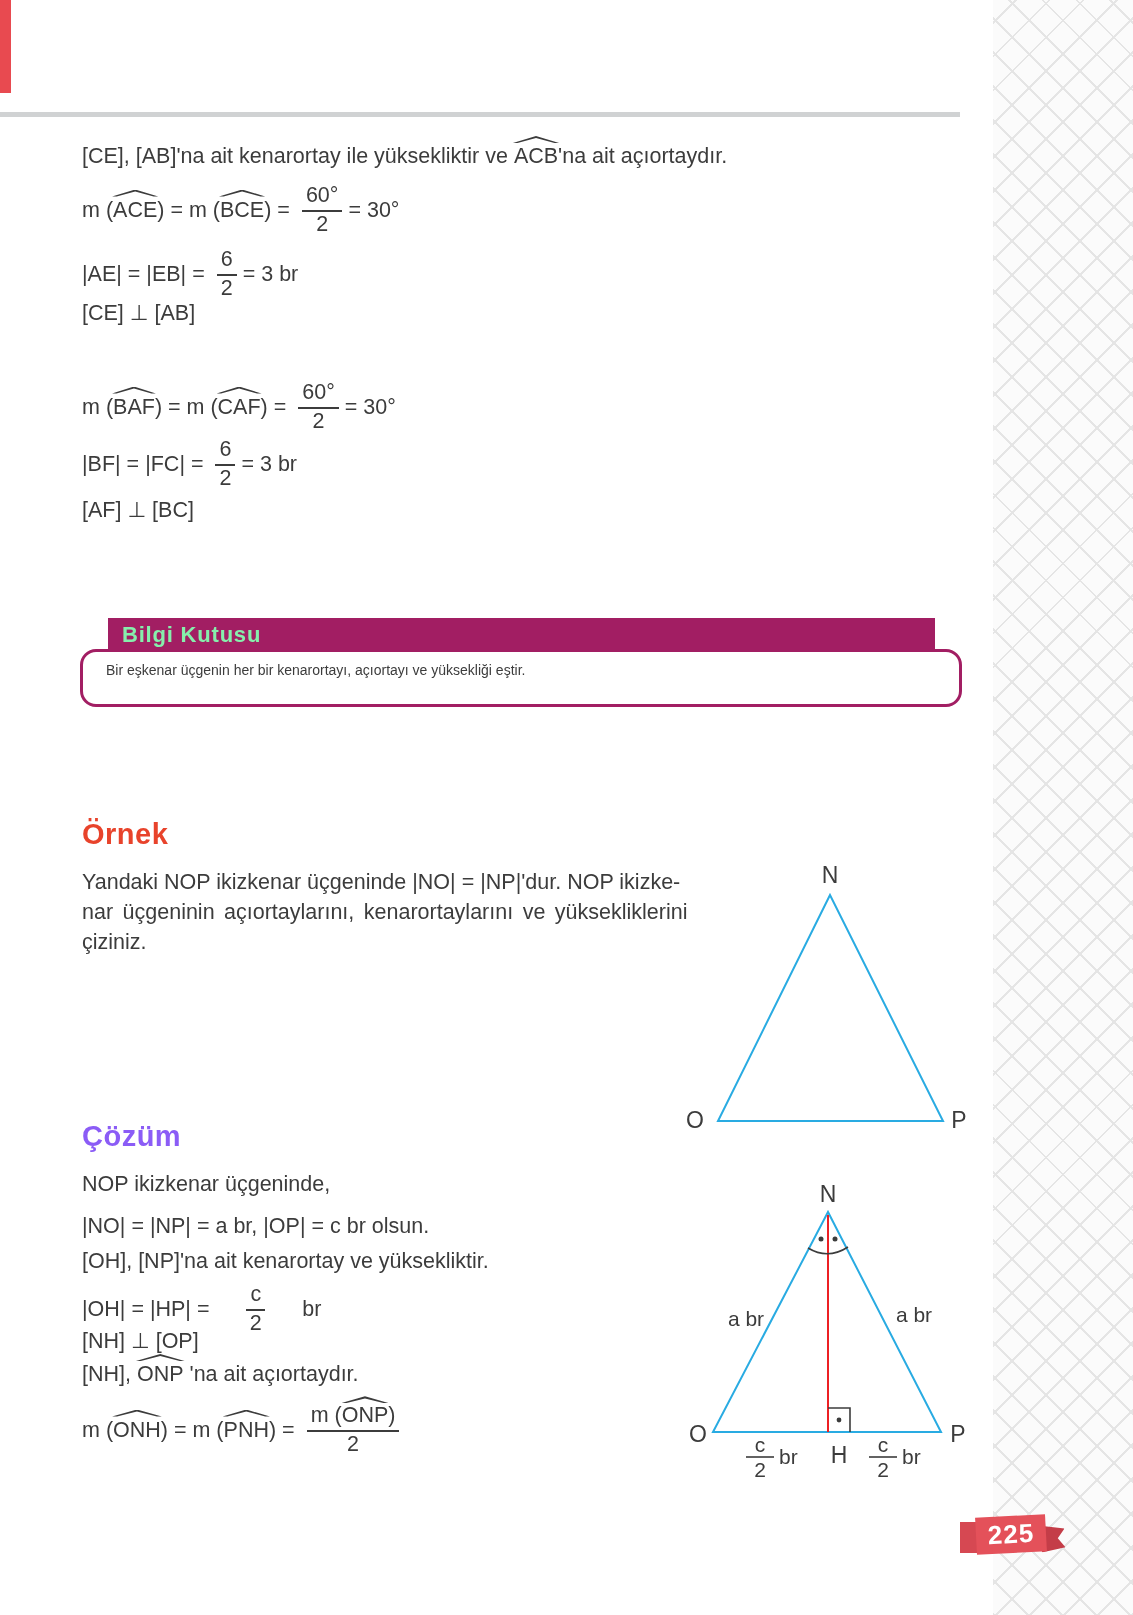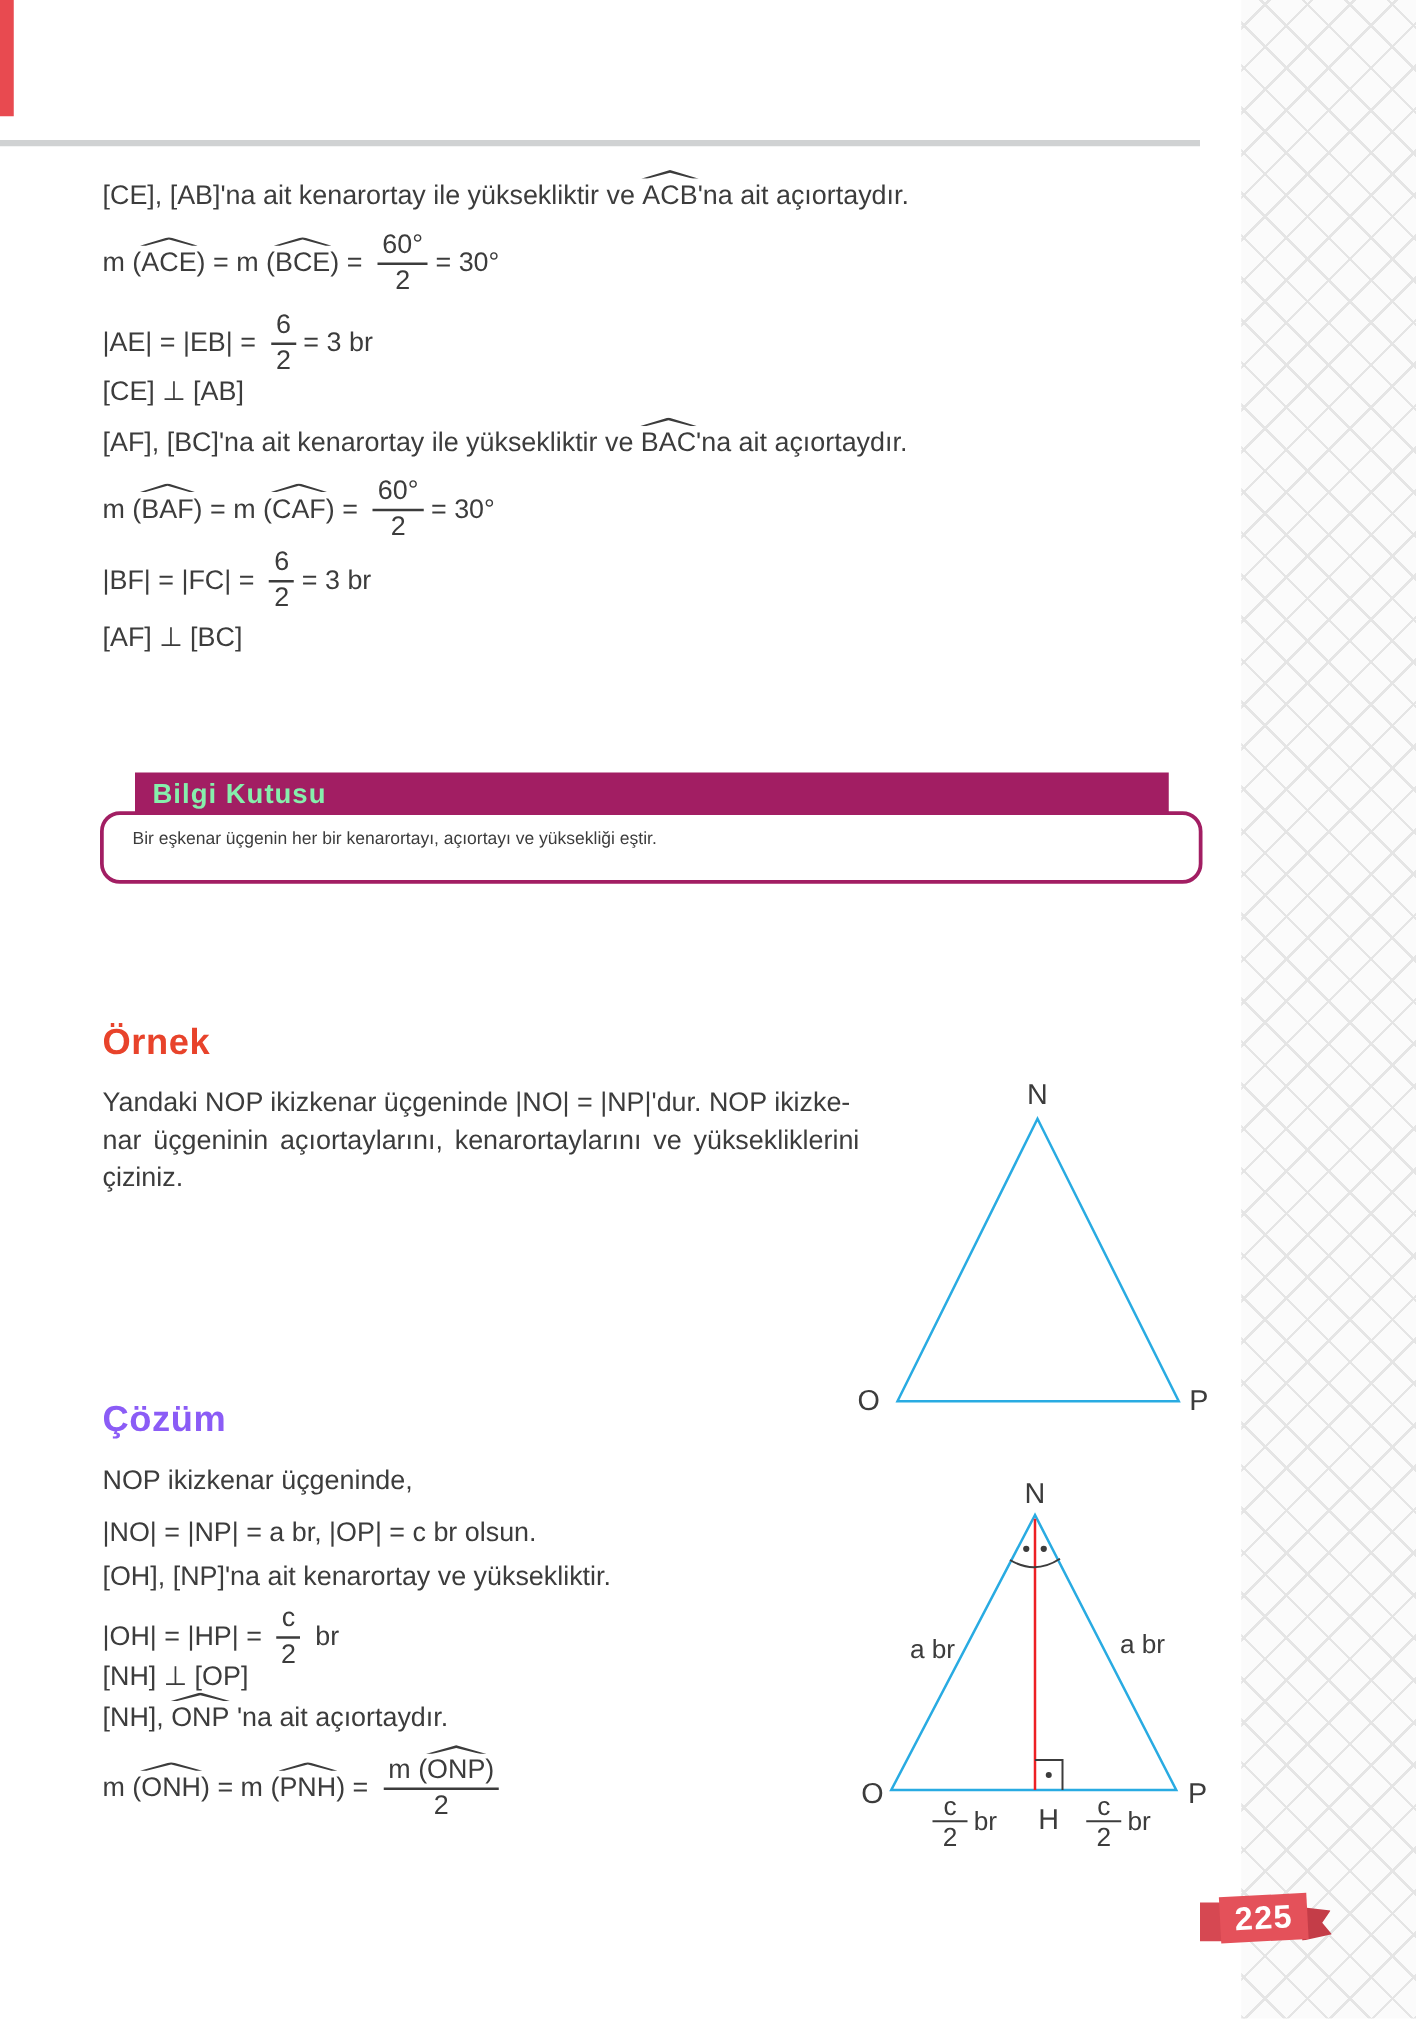--- a/index.html
+++ b/index.html
@@ -85,21 +85,20 @@
     <span class="seg">|AE| = |EB| = </span>
     <span class="frac">
         <span class="num">6</span>
         <span class="den">2</span>
       </span>
     <span class="seg">= 3 br</span>
   </div>
 
   <div class="tline" style="left:82px; top:301px;">[CE] ⊥ [AB]</div>
 
-  <div class="tline" style="left:82px; top:342px;"><span class="seg">[AF], [BC]'na ait kenarortay ile yüksekliktir ve </span><span class="hat">BAC</span><span class="seg">'na ait açıortaydır.</span></div>
 
   <div class="math-row" style="left:82px; top:380px; height:54px;">
     <span class="seg">m (</span>
       <span class="hat">BAF</span>
       <span class="seg">) = m (</span>
       <span class="hat">CAF</span>
       <span class="seg">) = </span>
     <span class="frac">
         <span class="num">60°</span>
         <span class="den">2</span>
@@ -136,21 +135,21 @@
     <text class="vlab" x="180" y="28" text-anchor="middle">N</text>
     <text class="vlab" x="45" y="273" text-anchor="middle">O</text>
     <text class="vlab" x="309" y="273" text-anchor="middle">P</text>
   </svg>
 
   <div class="ex-head cozum">Çözüm</div>
   <div class="tline" style="left:82px; top:1172px;">NOP ikizkenar üçgeninde,</div>
   <div class="tline" style="left:82px; top:1249px;">[OH], [NP]'na ait kenarortay ve yüksekliktir.</div>
   <div class="tline" style="left:82px; top:1214px;">|NO| = |NP| = a br, |OP| = c br olsun.</div>
 
-  <div class="math-row" style="left:82px; top:1283px; height:52px;">
+  <div class="math-row" style="left:82px; top:1283px; height:52px;gap:25px;">
     <span class="seg">|OH| = |HP| = </span>
     <span class="frac">
         <span class="num">c</span>
         <span class="den">2</span>
       </span>
     <span class="seg"> br</span>
   </div>
 
   <div class="tline" style="left:82px; top:1329px;">[NH] ⊥ [OP]</div>
 

